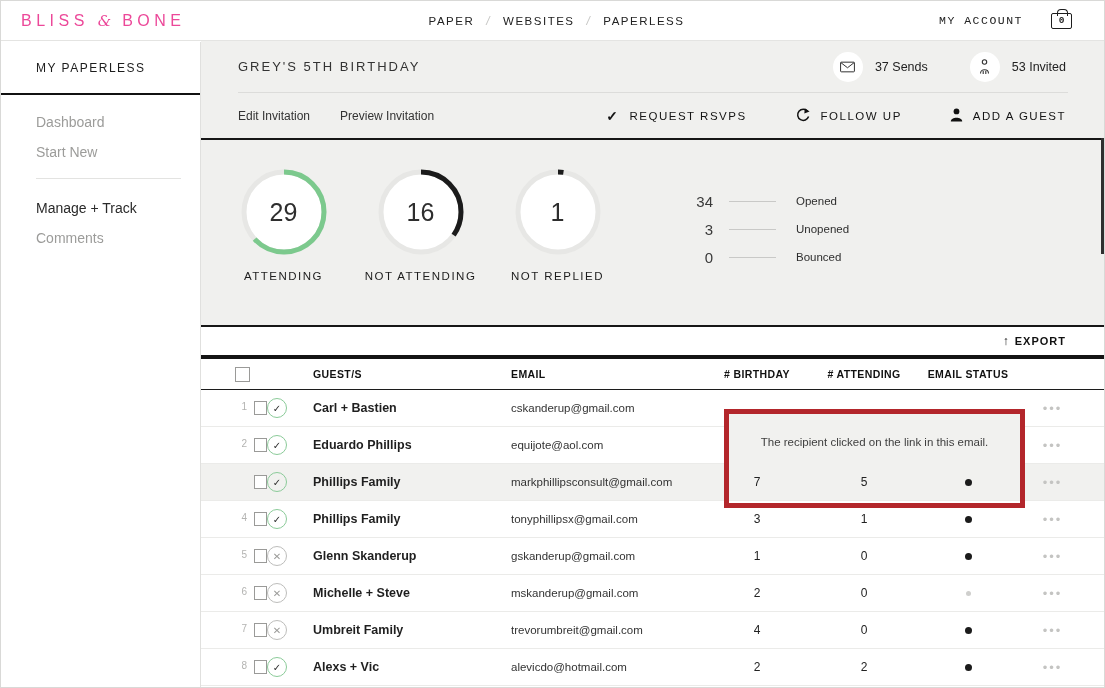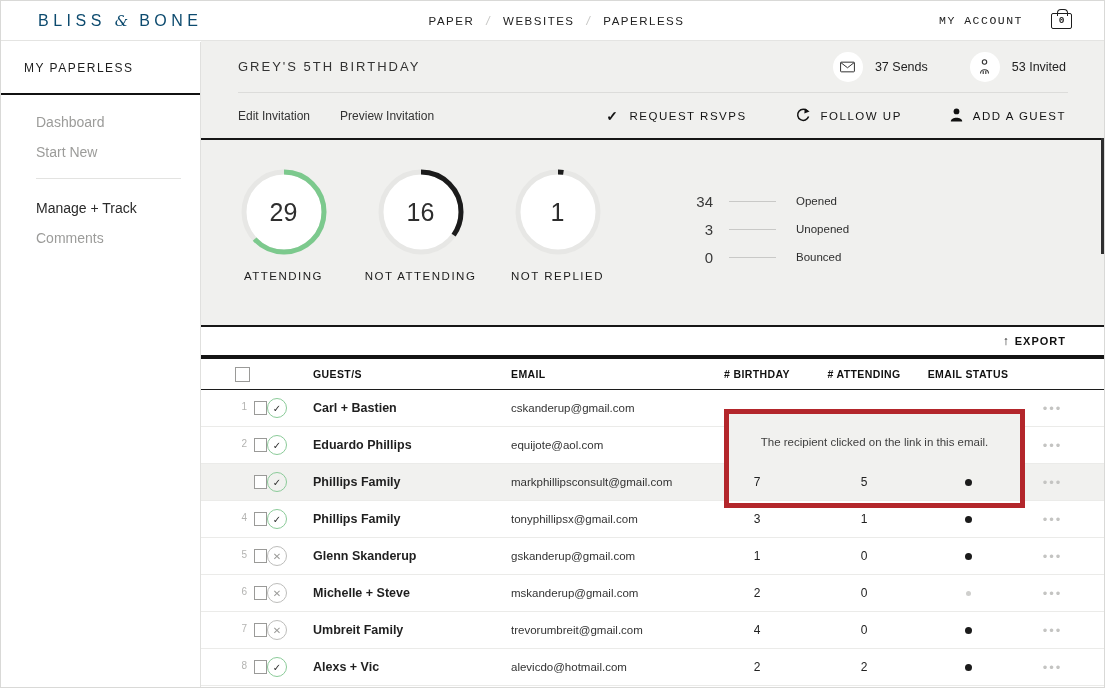--- a/index.html
+++ b/index.html
@@ -4,37 +4,37 @@
 <style>
   * { margin:0; padding:0; box-sizing:border-box; }
   html,body { background:#fff; }
   body { font-family:"Liberation Sans", sans-serif; color:#222; }
   .page { position:relative; width:1105px; height:688px; background:#fff;
           border:1px solid #d9d9d7; overflow:hidden; }
 
   
   .topbar { position:relative; height:40px; background:#fff; border-bottom:1px solid #e4e4e2;
             display:flex; align-items:center; }
-  .logo { margin-left:37px; font-size:16px; letter-spacing:4.5px; color:#0c4a6e; white-space:nowrap; }
+  .logo { margin-left:20px; font-size:16px; letter-spacing:4.5px; color:#ec4899; white-space:nowrap; }
   .logo .amp { font-family:"DejaVu Serif", serif; font-style:italic; font-size:15px; letter-spacing:2px; }
   .topnav { position:absolute; left:50%; transform:translateX(-50%); display:flex; align-items:center; gap:12px;
             font-size:11.5px; letter-spacing:1.5px; color:#222;padding-left:8px; }
   .topnav .sep { color:#c6c6c4; font-style:italic; font-size:12px; }
   .topnav a { cursor:pointer; }
   .topbar-right { margin-left:auto; display:flex; align-items:center; gap:28px; padding-right:32px;font-family:Liberation Mono, monospace; }
   .account { font-size:11.5px; letter-spacing:1.5px; }
   .cart { position:relative; width:21px; height:16px; border:1.5px solid #1d1d1d; border-radius:2px;
           display:flex; align-items:center; justify-content:center; font-size:9.5px; font-weight:bold; }
   .cart::before { content:''; position:absolute; top:-5px; left:5px; width:9px; height:6px;
                   border:1.5px solid #1d1d1d; border-bottom:none; border-radius:4px 4px 0 0; }
 
   
   .sidebar { position:absolute; left:0; top:41px; bottom:0; width:200px; background:#fff;
              border-right:1px solid #e0e0de; }
-  .sidebar-title { height:51px; display:flex; align-items:center; padding-left:23px;
+  .sidebar-title { height:51px; display:flex; align-items:center; padding-left:35px;
                    font-size:12px; letter-spacing:1.5px; color:#1d1d1d; }
   .sidebar-rule { height:2px; background:#111; }
   .side-nav { padding:18px 0 0 35px; }
   .side-item { font-size:14px; color:#9c9c9a; margin-bottom:13px; height:17px; display:flex; align-items:center; cursor:pointer; }
   .side-item.active { color:#2a2a2a; }
   .side-divider { height:1px; background:#e3e3e1; margin:18px 0 20px 0; width:145px; }
 
   
   .main { margin-left:200px; width:905px; }
 

